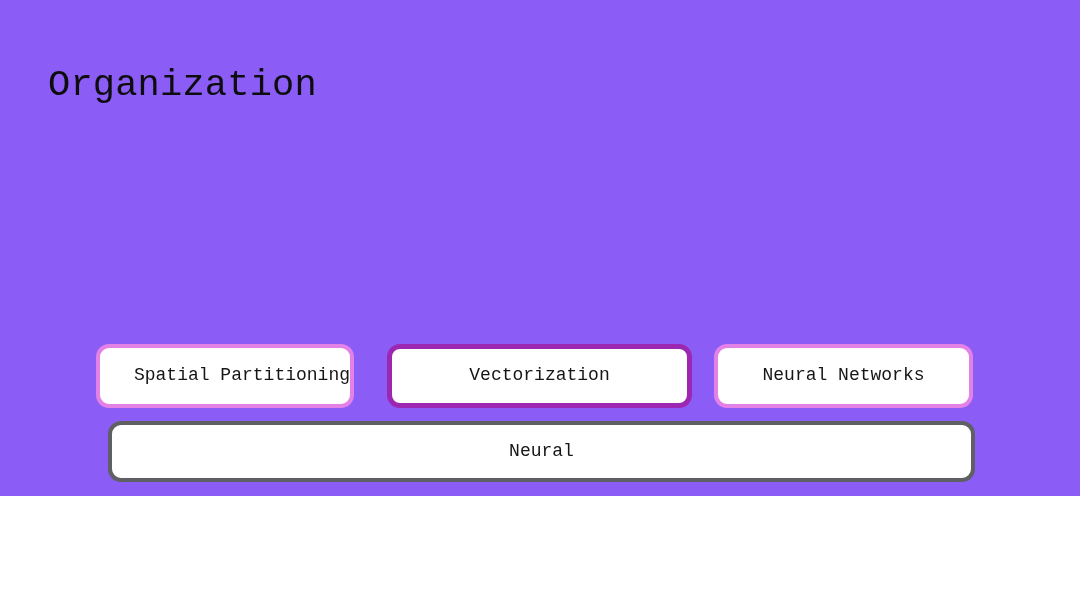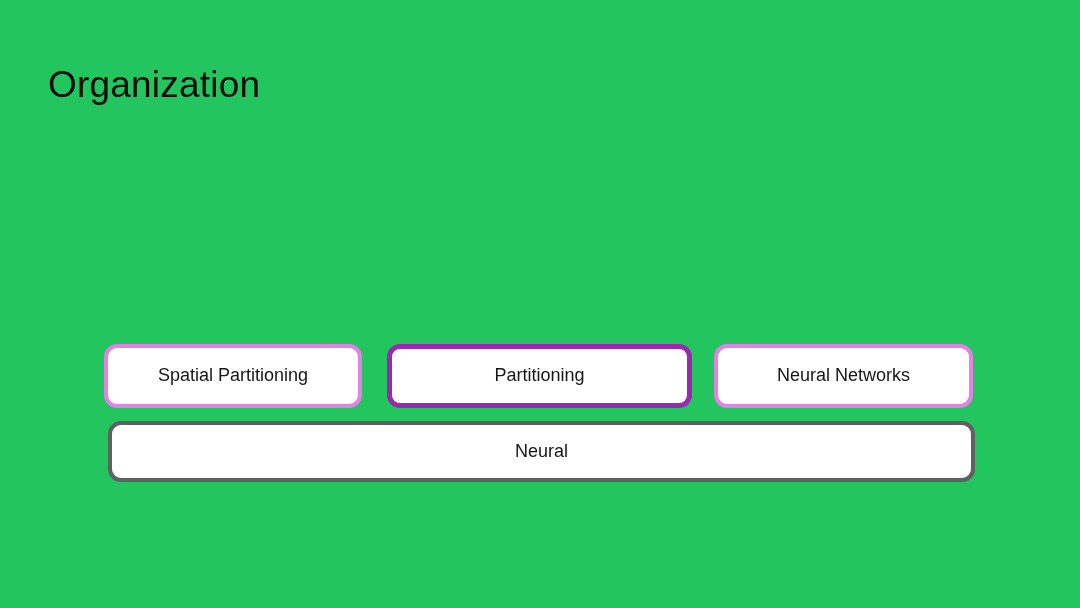--- a/index.html
+++ b/index.html
@@ -3,23 +3,23 @@
 <meta charset="utf-8">
 <style>
   html, body {
     margin: 0;
     padding: 0;
     background: #ffffff;
   }
   .slide {
     position: relative;
     width: 1080px;
-    height: 608px;
-    background: #22c55e;
-    font-family: Liberation Sans, sans-serif;
+    height: 496px;
+    background: #8b5cf6;
+    font-family: Liberation Mono, monospace;
     overflow: hidden;
   }
   .slide-title {
     position: absolute;
     left: 48px;
     top: 64px;
     margin: 0;
     font-size: 37px;
     line-height: 1.15;
     font-weight: 400;
@@ -38,25 +38,26 @@
     justify-content: center;
   }
   .box-label {
     font-size: 18px;
     line-height: 1.2;
     font-weight: 400;
     color: #161616;
     white-space: nowrap;
   }
   .box-spatial {
-    left: 104px;
+    left: 96px;
     top: 344px;
     width: 258px;
     height: 64px;
     border-width: 4px;
+    justify-content: flex-end;
   }
   .box-vectorization {
     left: 387px;
     top: 344px;
     width: 305px;
     height: 64px;
     border-width: 5px;
   }
   .box-neural {
     left: 714px;
@@ -78,21 +79,21 @@
 
 <div class="slide">
 
   <h1 class="slide-title">Organization</h1>
 
   <div class="box box-spatial" style="border-color: rgb(227, 129, 231);">
     <span class="box-label">Spatial Partitioning</span>
   </div>
 
   <div class="box box-vectorization" style="border-color: rgb(156, 39, 176);">
-    <span class="box-label">Partitioning</span>
+    <span class="box-label">Vectorization</span>
   </div>
 
   <div class="box box-neural" style="border-color: rgb(227, 129, 231);">
     <span class="box-label">Neural Networks</span>
   </div>
 
   <div class="box box-spaces" style="border-color: rgb(95, 96, 99);">
     <span class="box-label">Neural</span>
   </div>
 

